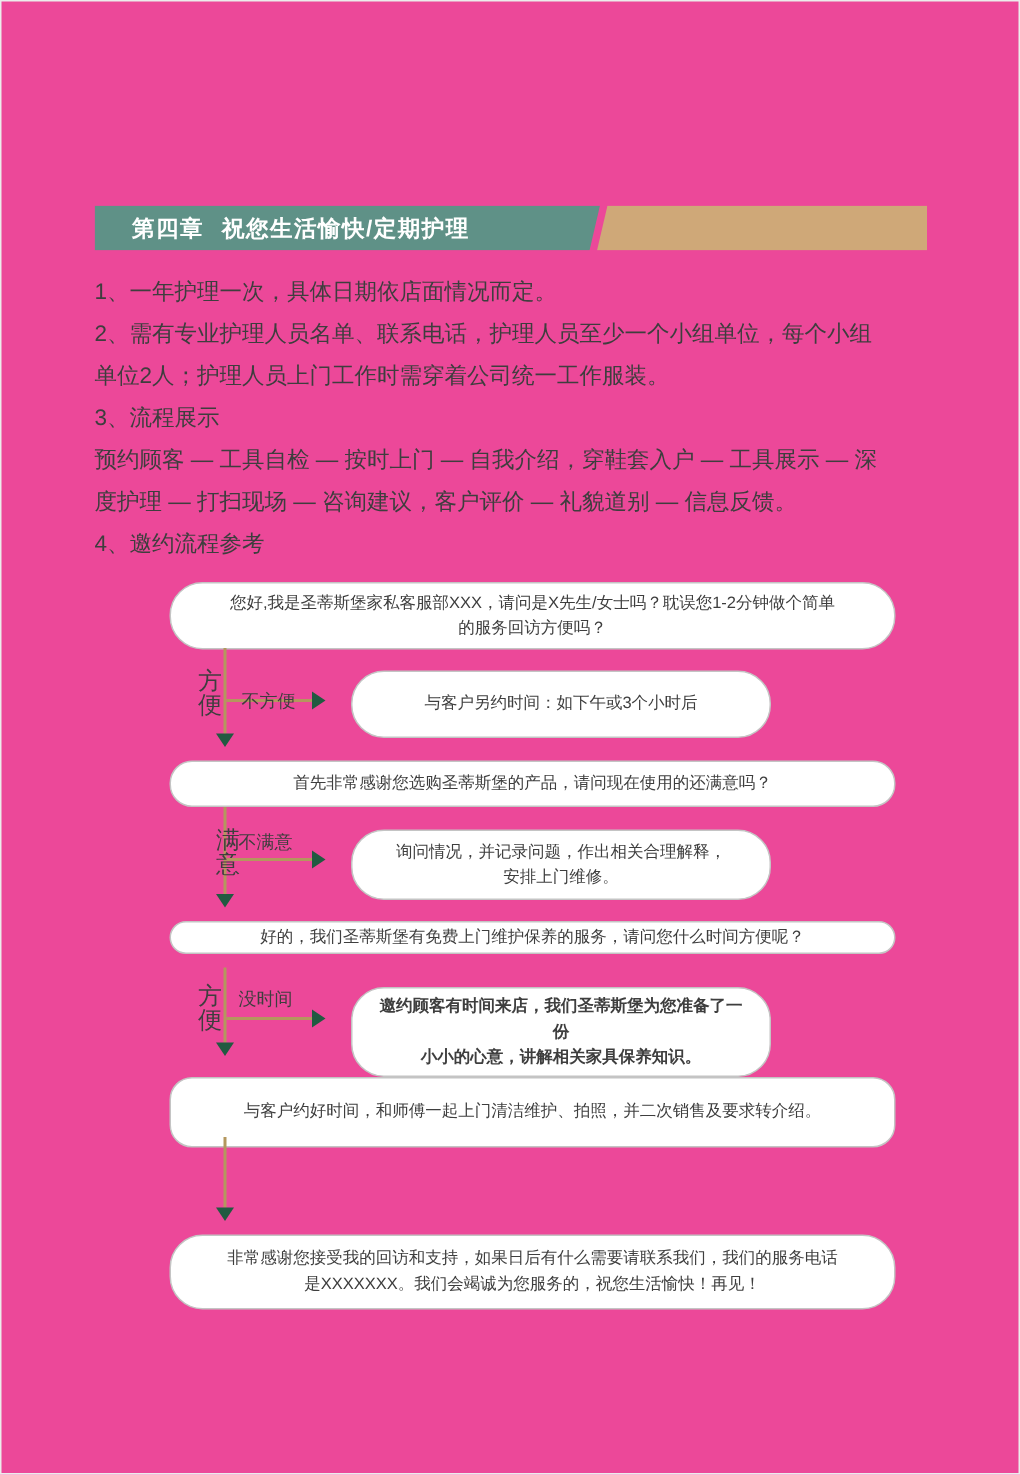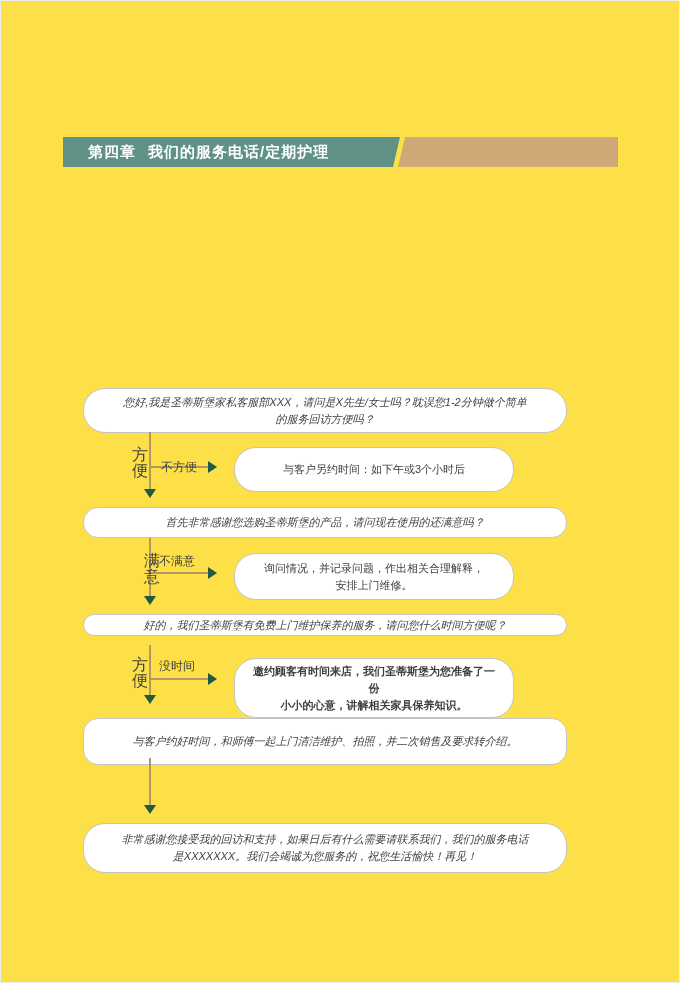--- a/index.html
+++ b/index.html
@@ -1,17 +1,17 @@
 <!DOCTYPE html>
 <html style="--teal: #5f9187; --tan: #cfa878; --line: #b4975e; --green: #215a41;"><head>
 <meta charset="utf-8">
 <style>
   html,body{margin:0;padding:0;background:#ffffff;}
   .page{
-    position:relative;width:680px;height:983px;background:#fde047;
+    position:relative;width:680px;height:983px;background:#ec4899;
     font-family:"Liberation Sans","DejaVu Sans",sans-serif;color:#3e3e3e;
     overflow:hidden;border:1px solid #ececec;box-sizing:border-box;
   }
   
   .banner-teal{
     position:absolute;left:62px;top:136px;width:337px;height:30px;
     background:var(--teal,#5f9187);
     clip-path:polygon(0 0,100% 0,calc(100% - 7px) 100%,0 100%);
     display:flex;align-items:center;color:#ffffff;font-size:15px;font-weight:600;
     padding-left:25px;box-sizing:border-box;letter-spacing:1px;
@@ -24,21 +24,21 @@
   }
   
   .intro{position:absolute;left:62px;top:180px;width:565px;font-size:15px;line-height:28px;}
   .intro p{margin:0;white-space:pre-line;}
   
   .fbox{
     position:absolute;background:#ffffff;border:1px solid #c4c4c4;box-sizing:border-box;
     display:flex;align-items:center;justify-content:center;text-align:center;
     font-size:11px;line-height:17px;color:#3e3e3e;white-space:pre-line;
   }
-  .wide{left:82px;width:484px;padding:0 22px;font-style:italic;}
+  .wide{left:112px;width:484px;padding:0 22px;}
   .side{left:233px;width:280px;padding:0 14px;}
   .r22{border-radius:22px;}
   .r15{border-radius:15px;}
   .vline{position:absolute;width:2px;background:var(--line,#b4975e);}
   .hline{position:absolute;height:2px;background:var(--line,#b4975e);}
   .arr-down{position:absolute;width:0;height:0;
     border-left:6px solid transparent;border-right:6px solid transparent;
     border-top:9px solid var(--green,#215a41);}
   .arr-right{position:absolute;width:0;height:0;
     border-top:6px solid transparent;border-bottom:6px solid transparent;
@@ -46,24 +46,33 @@
   .vlabel{position:absolute;width:14px;font-size:16px;line-height:16px;text-align:center;}
   .hlabel{position:absolute;font-size:12px;line-height:14px;}
 </style>
 </head>
 <body>
 
 <div class="page">
 
   <div class="banner-teal">
     <span class="chapter-num">第四章</span>
-    <span class="chapter-title">我们的服务电话/定期护理</span>
+    <span class="chapter-title">祝您生活愉快/定期护理</span>
   </div>
   <div class="banner-tan"></div>
 
+  <div class="intro">
+    <p>1、一年护理一次，具体日期依店面情况而定。</p>
+    <p>2、需有专业护理人员名单、联系电话，护理人员至少一个小组单位，每个小组
+单位2人；护理人员上门工作时需穿着公司统一工作服装。</p>
+    <p>3、流程展示</p>
+    <p>预约顾客 — 工具自检 — 按时上门 — 自我介绍，穿鞋套入户 — 工具展示 — 深
+度护理 — 打扫现场 — 咨询建议，客户评价 — 礼貌道别 — 信息反馈。</p>
+    <p>4、邀约流程参考</p>
+  </div>
 
   <div>
 
     <div class="fbox wide r22" style="top:387px;height:45px;">您好,我是圣蒂斯堡家私客服部XXX，请问是X先生/女士吗？耽误您1-2分钟做个简单
 的服务回访方便吗？</div>
 
     <div class="vline" style="left:148px;top:431px;height:57px;"></div>
     <div class="arr-down" style="left:143px;top:488px;"></div>
     <div class="vlabel" style="left:131px;top:446px;">方便</div>
     <div class="hline" style="left:150px;top:465px;width:57px;"></div>

